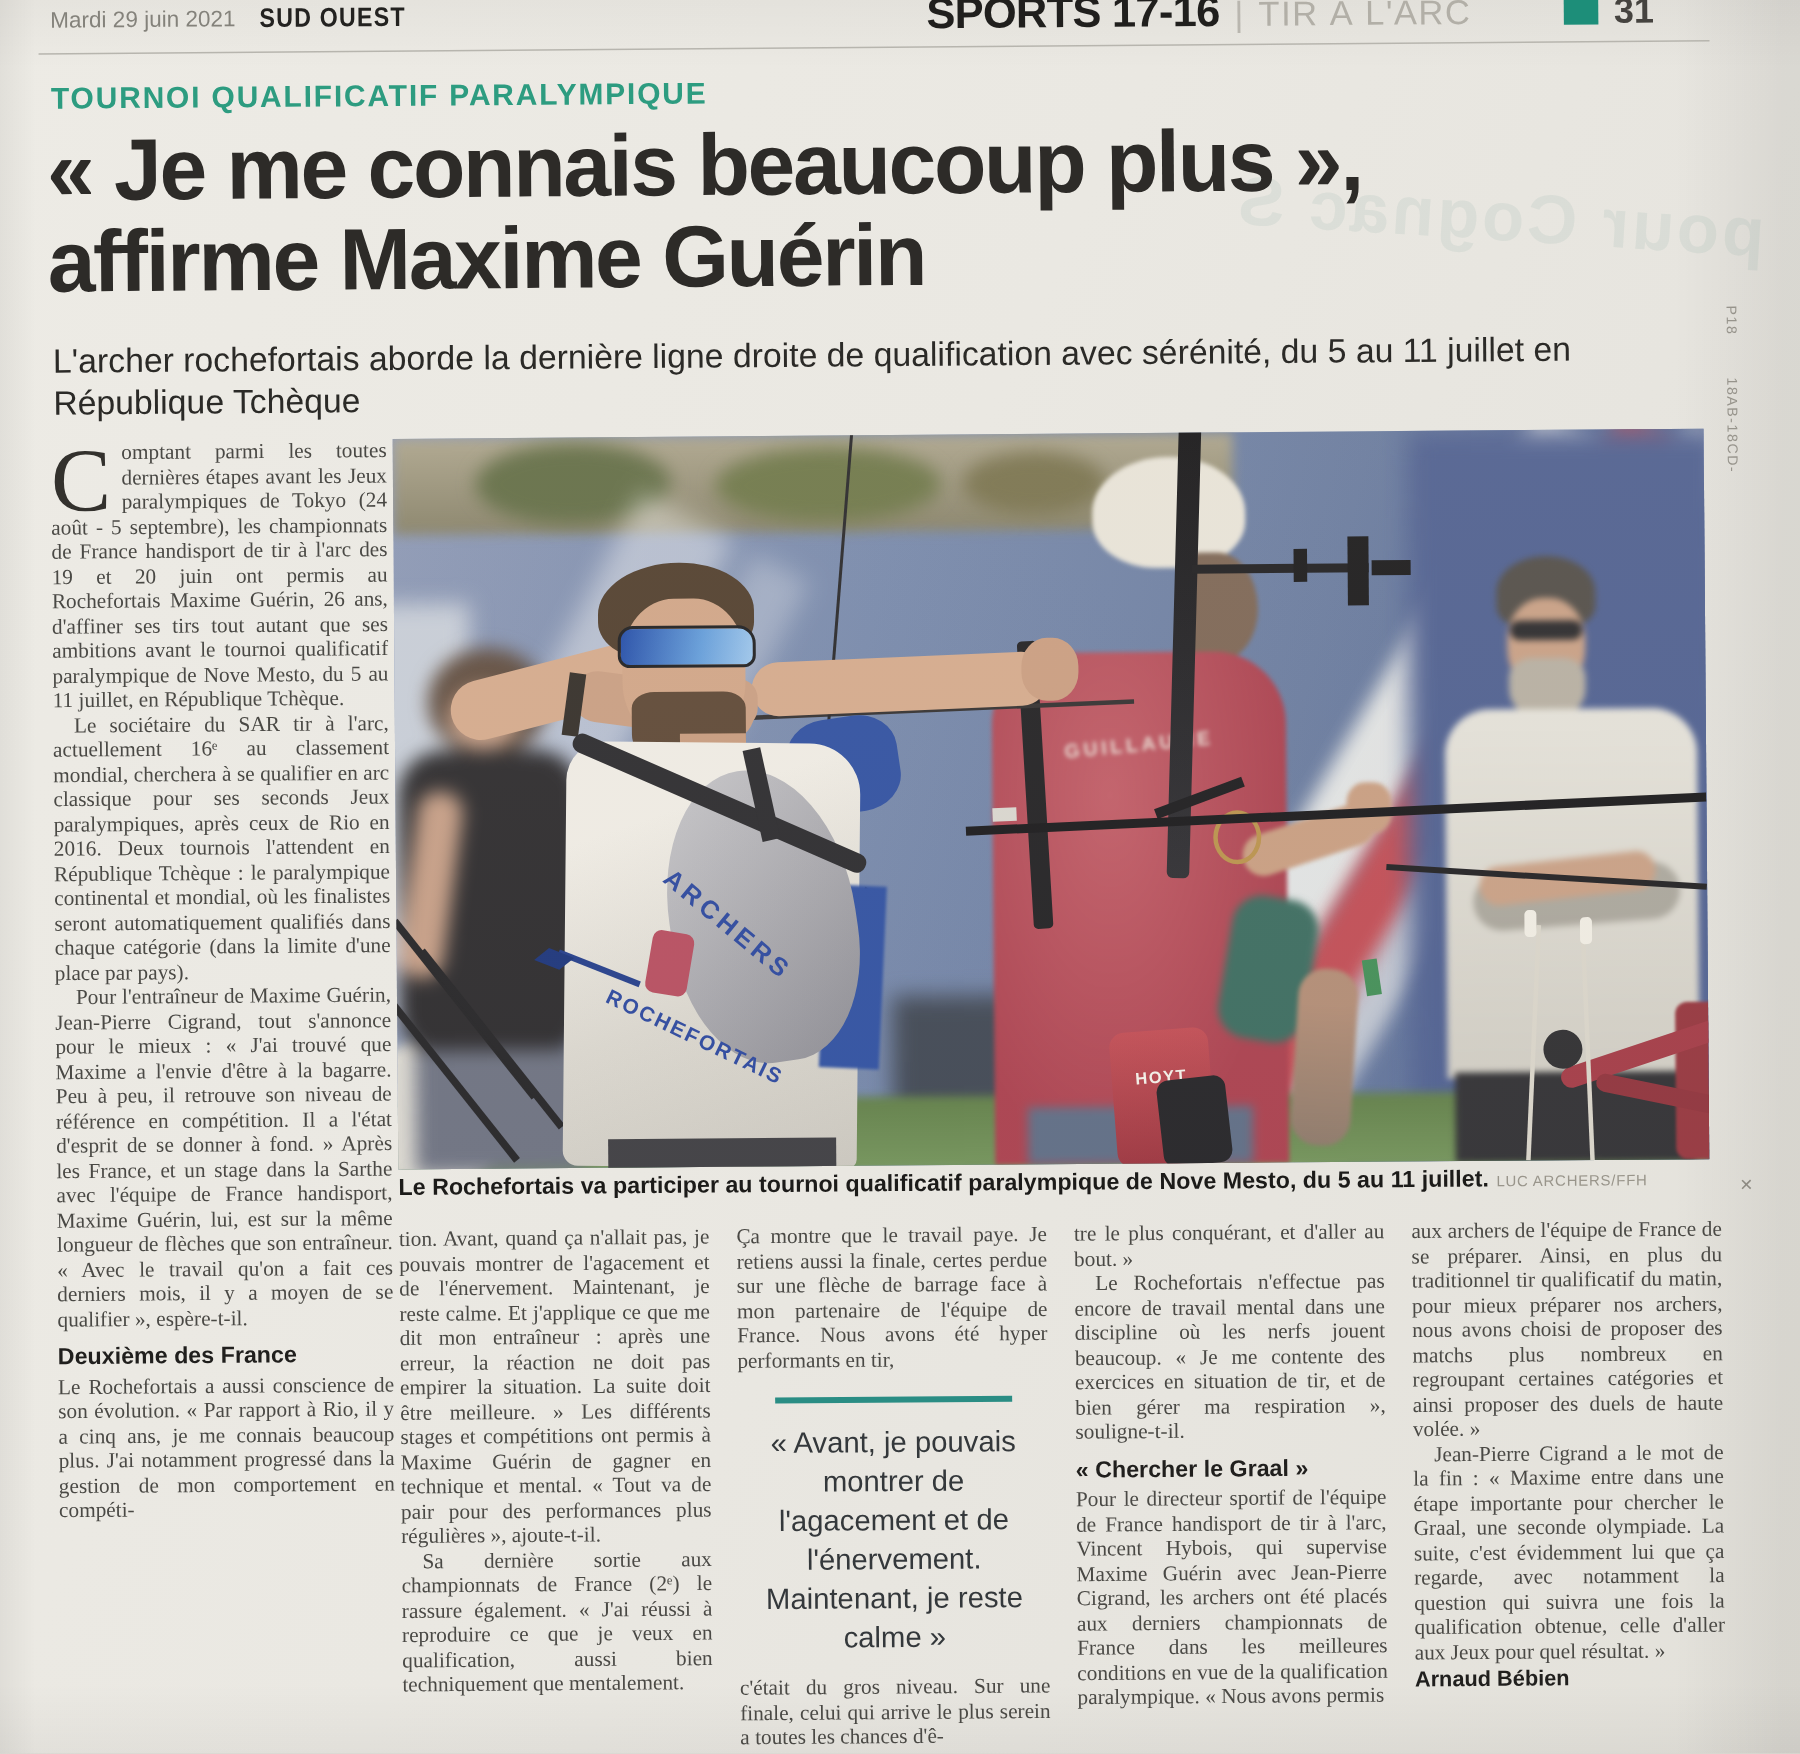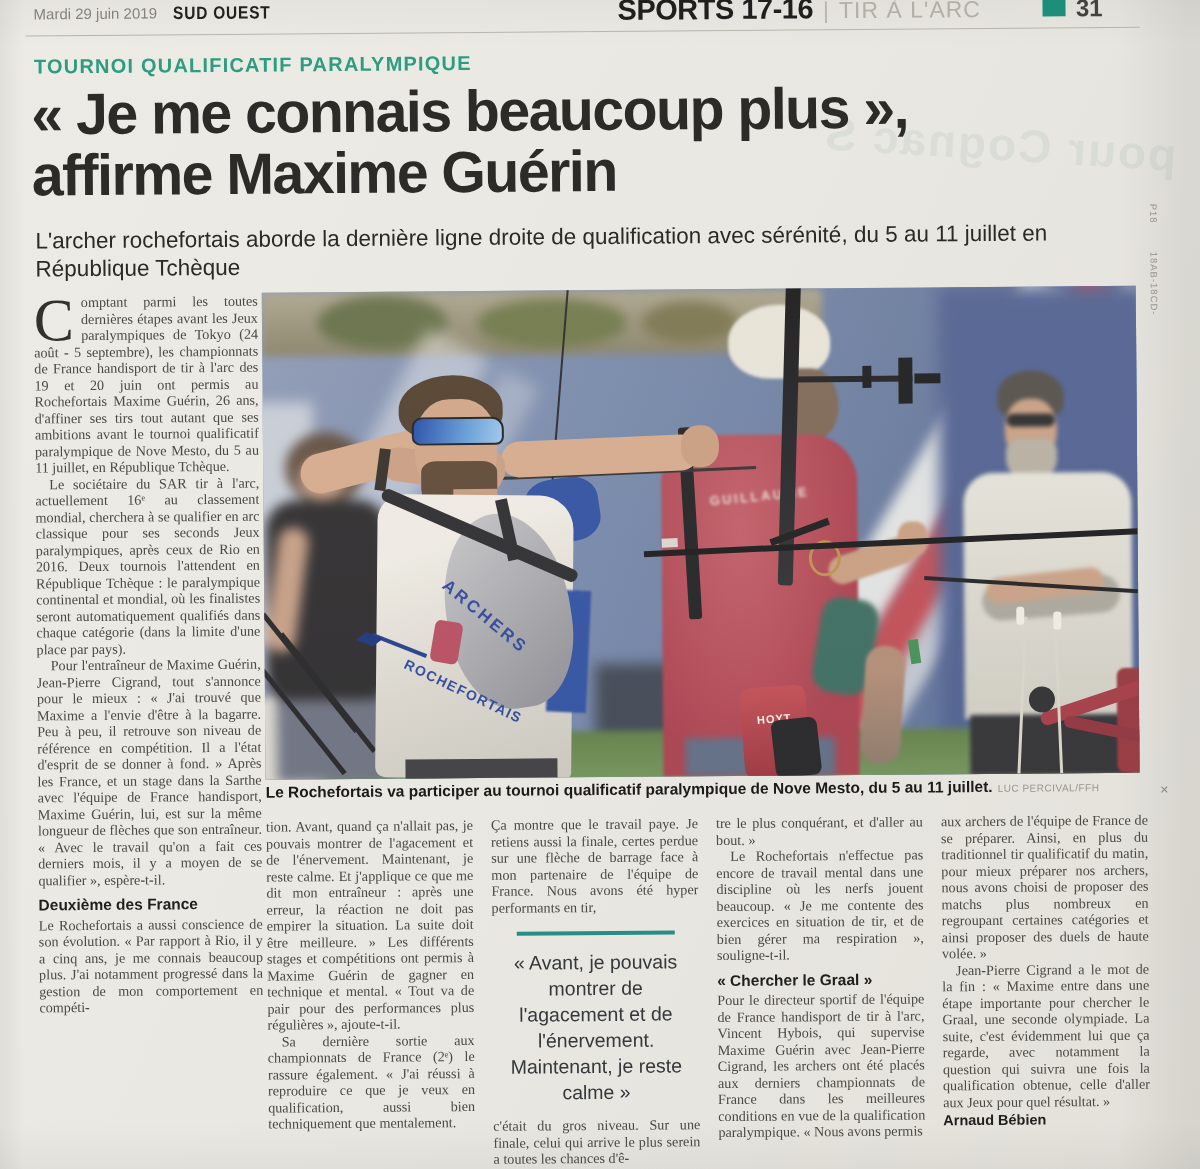--- a/index.html
+++ b/index.html
@@ -73,21 +73,21 @@
   .vmark{position:absolute;left:1151px;writing-mode:vertical-rl;font-size:9.5px;color:#97948c;letter-spacing:1px;}
   .foldmark{position:absolute;left:1158px;top:788px;font-size:11px;color:#8d8a82;}
 </style>
 </head>
 <body>
 
 <div class="sheet">
 <div class="content">
 
   <div class="masthead">
-    <span class="m-date">Mardi 29 juin 2019</span>
+    <span class="m-date">Mardi 29 juin 2021</span>
     <span class="m-brand">SUD OUEST</span>
   </div>
   <div class="masthead-right">
     <span class="m-section">SPORTS 17-16</span>
     <span class="m-sep">|</span>
     <span class="m-topic">TIR À L'ARC</span>
     <span class="m-square"></span>
     <span class="m-page">31</span>
   </div>
   <div class="head-rule"></div>
@@ -214,21 +214,21 @@
       <div class="ph" style="left:96px;top:342px;width:18px;height:11px;background:#16307a;transform:rotate(22deg) skewX(-30deg);"></div>
       <div class="ph" style="left:168px;top:316px;transform:rotate(40deg);font-size:17px;font-weight:bold;color:#27449e;letter-spacing:3px;white-space:nowrap;"><span>ARCHERS</span></div>
       <div class="ph" style="left:134px;top:392px;transform:rotate(26deg);font-size:14px;font-weight:bold;color:#27449e;letter-spacing:1.5px;white-space:nowrap;"><span>ROCHEFORTAIS</span></div>
       <div class="ph" style="left:140px;top:468px;width:152px;height:22px;background:#3a3a40;"></div>
     </div>
 
     <div class="ph" style="inset:0;background:linear-gradient(rgba(235,222,196,0.10),rgba(230,220,195,0.07));z-index:9;"></div>
   </div>
 
   <div class="caption">
-    <span>Le Rochefortais va participer au tournoi qualificatif paralympique de Nove Mesto, du 5 au 11 juillet.</span><span class="credit">LUC PERCIVAL/FFH</span>
+    <span>Le Rochefortais va participer au tournoi qualificatif paralympique de Nove Mesto, du 5 au 11 juillet.</span><span class="credit">LUC ARCHERS/FFH</span>
   </div>
 
   <div class="col" id="col2">
     <p>tion. Avant, quand ça n'allait pas, je pouvais montrer de l'agacement et de l'énervement. Maintenant, je reste calme. Et j'applique ce que me dit mon entraîneur : après une erreur, la réaction ne doit pas empirer la situation. La suite doit être meilleure. » Les différents stages et compétitions ont permis à Maxime Guérin de gagner en technique et mental. « Tout va de pair pour des performances plus régulières », ajoute-t-il.</p>
     <p class="indent">Sa dernière sortie aux championnats de France (2ᵉ) le rassure également. « J'ai réussi à reproduire ce que je veux en qualification, aussi bien techniquement que mentalement.</p>
   </div>
 
   <div class="col" id="col3">
     <p>Ça montre que le travail paye. Je retiens aussi la finale, certes perdue sur une flèche de barrage face à mon partenaire de l'équipe de France. Nous avons été hyper performants en tir,</p>
     <div class="pullquote">

